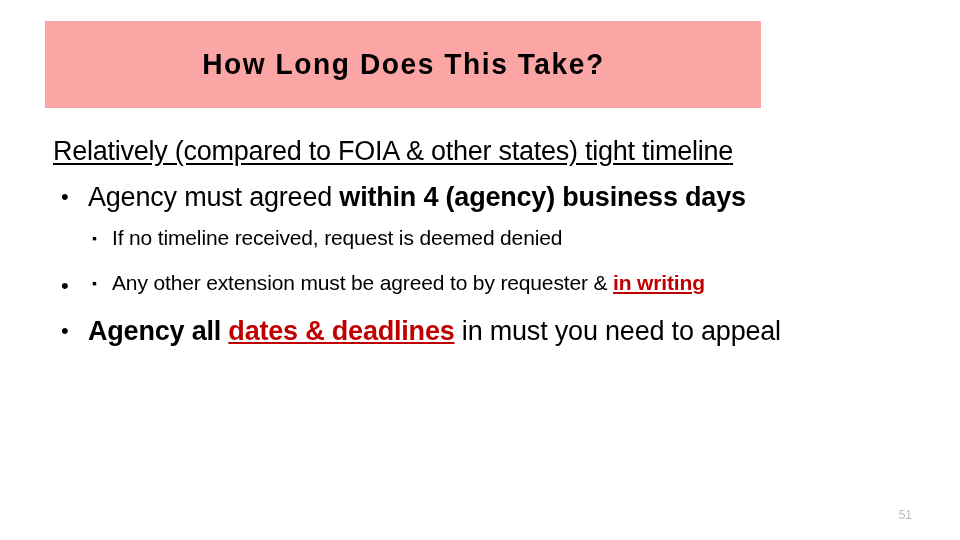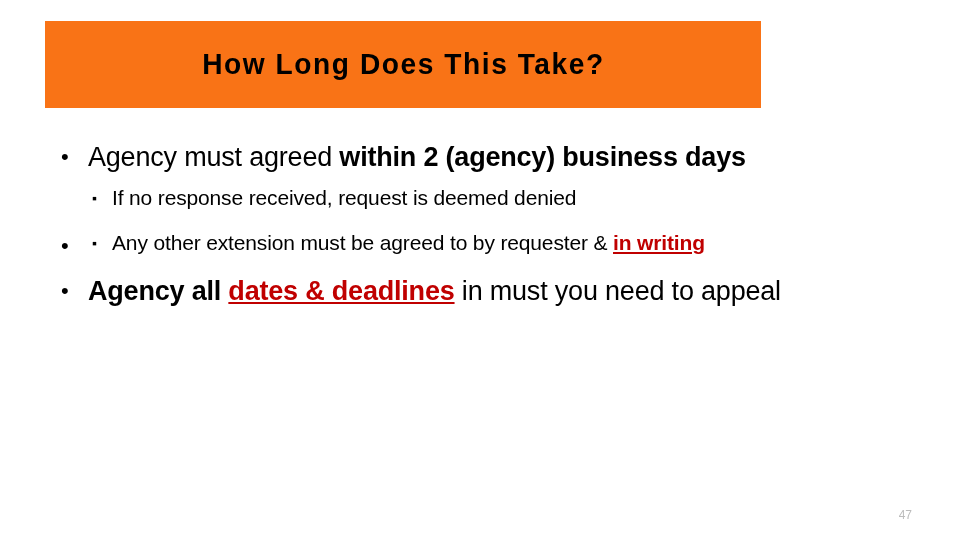--- a/index.html
+++ b/index.html
@@ -21,21 +21,21 @@
     background: #ffffff;
   }
 
   
   .title-band {
     position: absolute;
     left: 45px;
     top: 21px;
     width: 716px;
     height: 87px;
-    background: #f97316;
+    background: #fca5a5;
     display: flex;
     align-items: center;
     justify-content: center;
   }
   .title-text {
     font-family: "Liberation Sans", sans-serif;
     font-weight: bold;
     font-size: 29px;
     color: #000000;
     letter-spacing: 1.6px;
@@ -128,31 +128,34 @@
 <body>
 
 <div class="slide">
 
   <div class="title-band">
     <div class="title-text">How Long Does This Take?</div>
   </div>
 
   <div class="body-area">
 
+    <div class="line lead-line">
+      <span class="u">Relatively (compared to FOIA &amp; other states) tight timeline</span>
+    </div>
 
     <div class="gap-sm"></div>
 
     <div class="line bullet-1">
       <span class="marker">•</span>
-      <span>Agency must agreed </span><span class="b">within 2 (agency) business days</span>
+      <span>Agency must agreed </span><span class="b">within 4 (agency) business days</span>
     </div>
 
     <div class="line bullet-2">
       <span class="marker">▪</span>
-      <span>If no response received, request is deemed denied</span>
+      <span>If no timeline received, request is deemed denied</span>
     </div>
 
     <div class="gap-md"></div>
 
     <div class="line bullet-1">
       <span class="marker">•</span>
     </div>
 
     <div class="line bullet-2">
       <span class="marker">▪</span>
@@ -161,15 +164,15 @@
 
     <div class="gap-md"></div>
 
     <div class="line bullet-1">
       <span class="marker">•</span>
       <span class="b">Agency all </span><span class="red-u">dates &amp; deadlines</span><span> in must you need to appeal</span>
     </div>
 
   </div>
 
-  <div class="page-number">47</div>
+  <div class="page-number">51</div>
 
 </div>
 
 </body></html>

